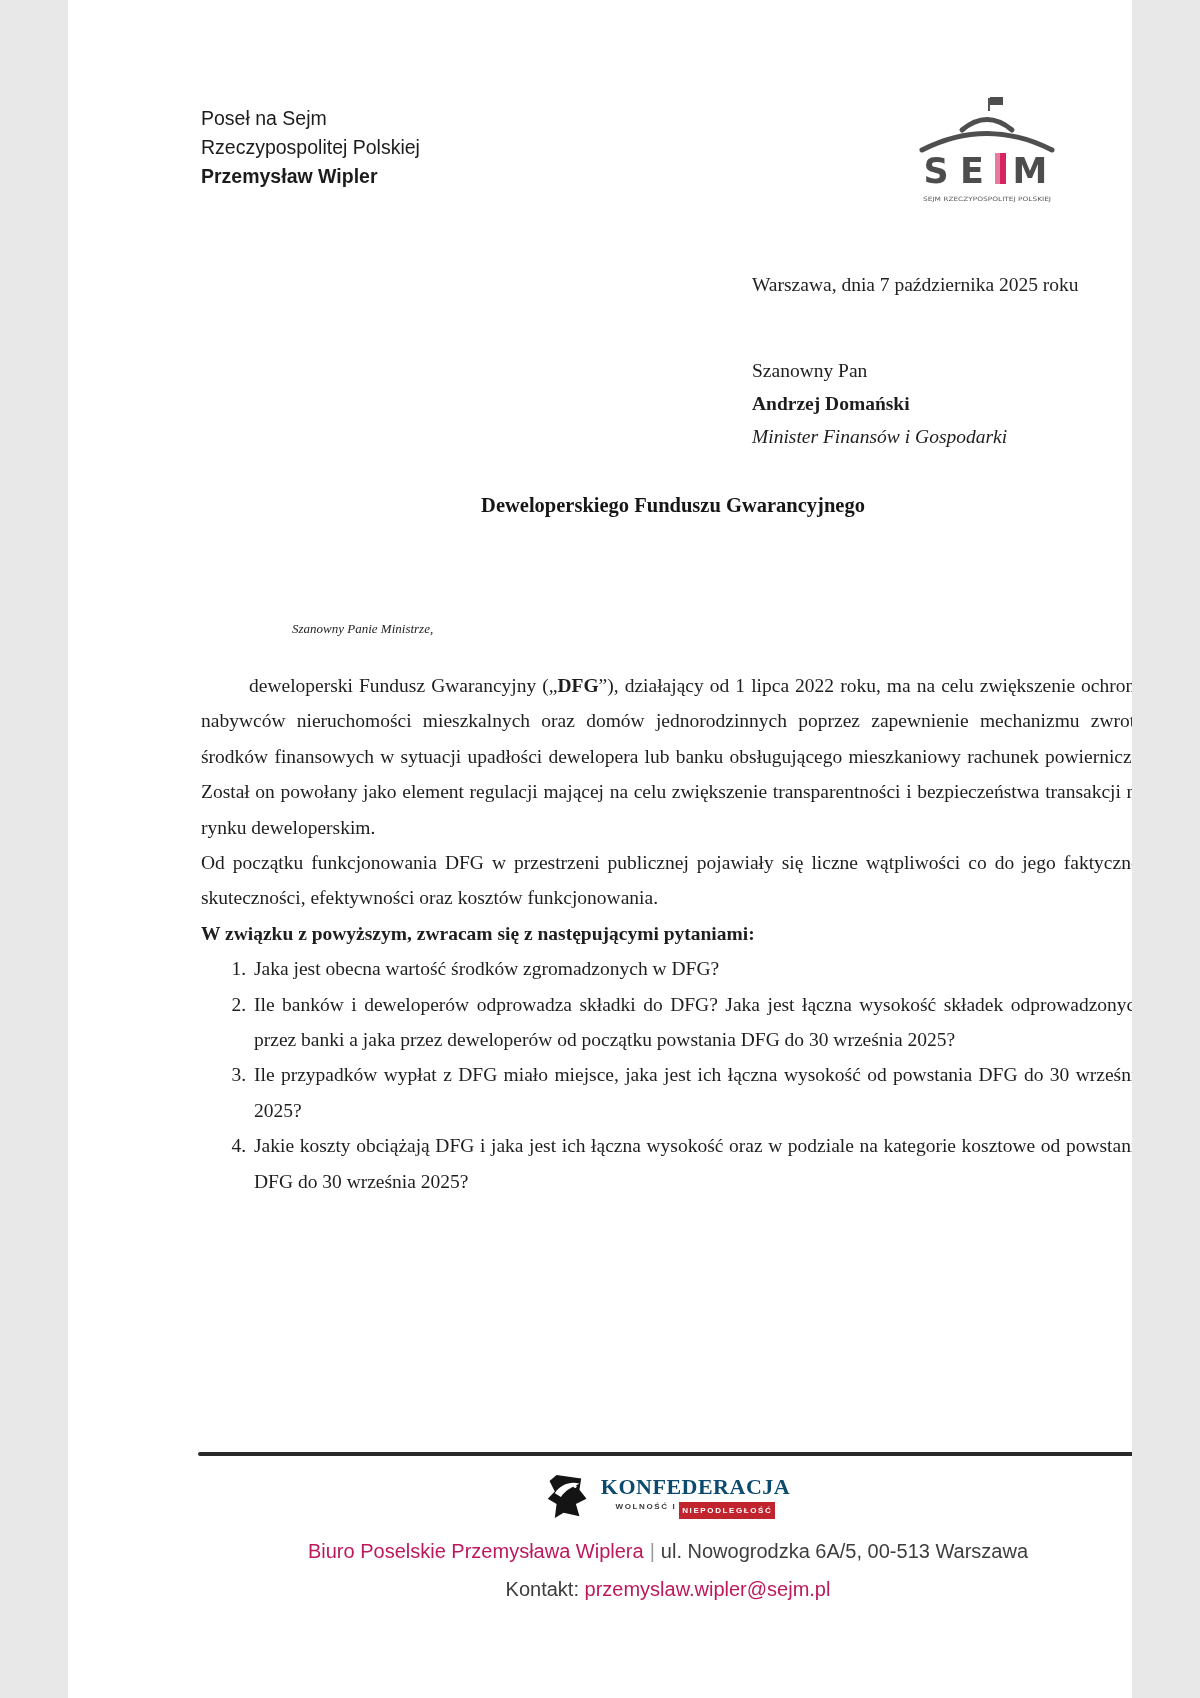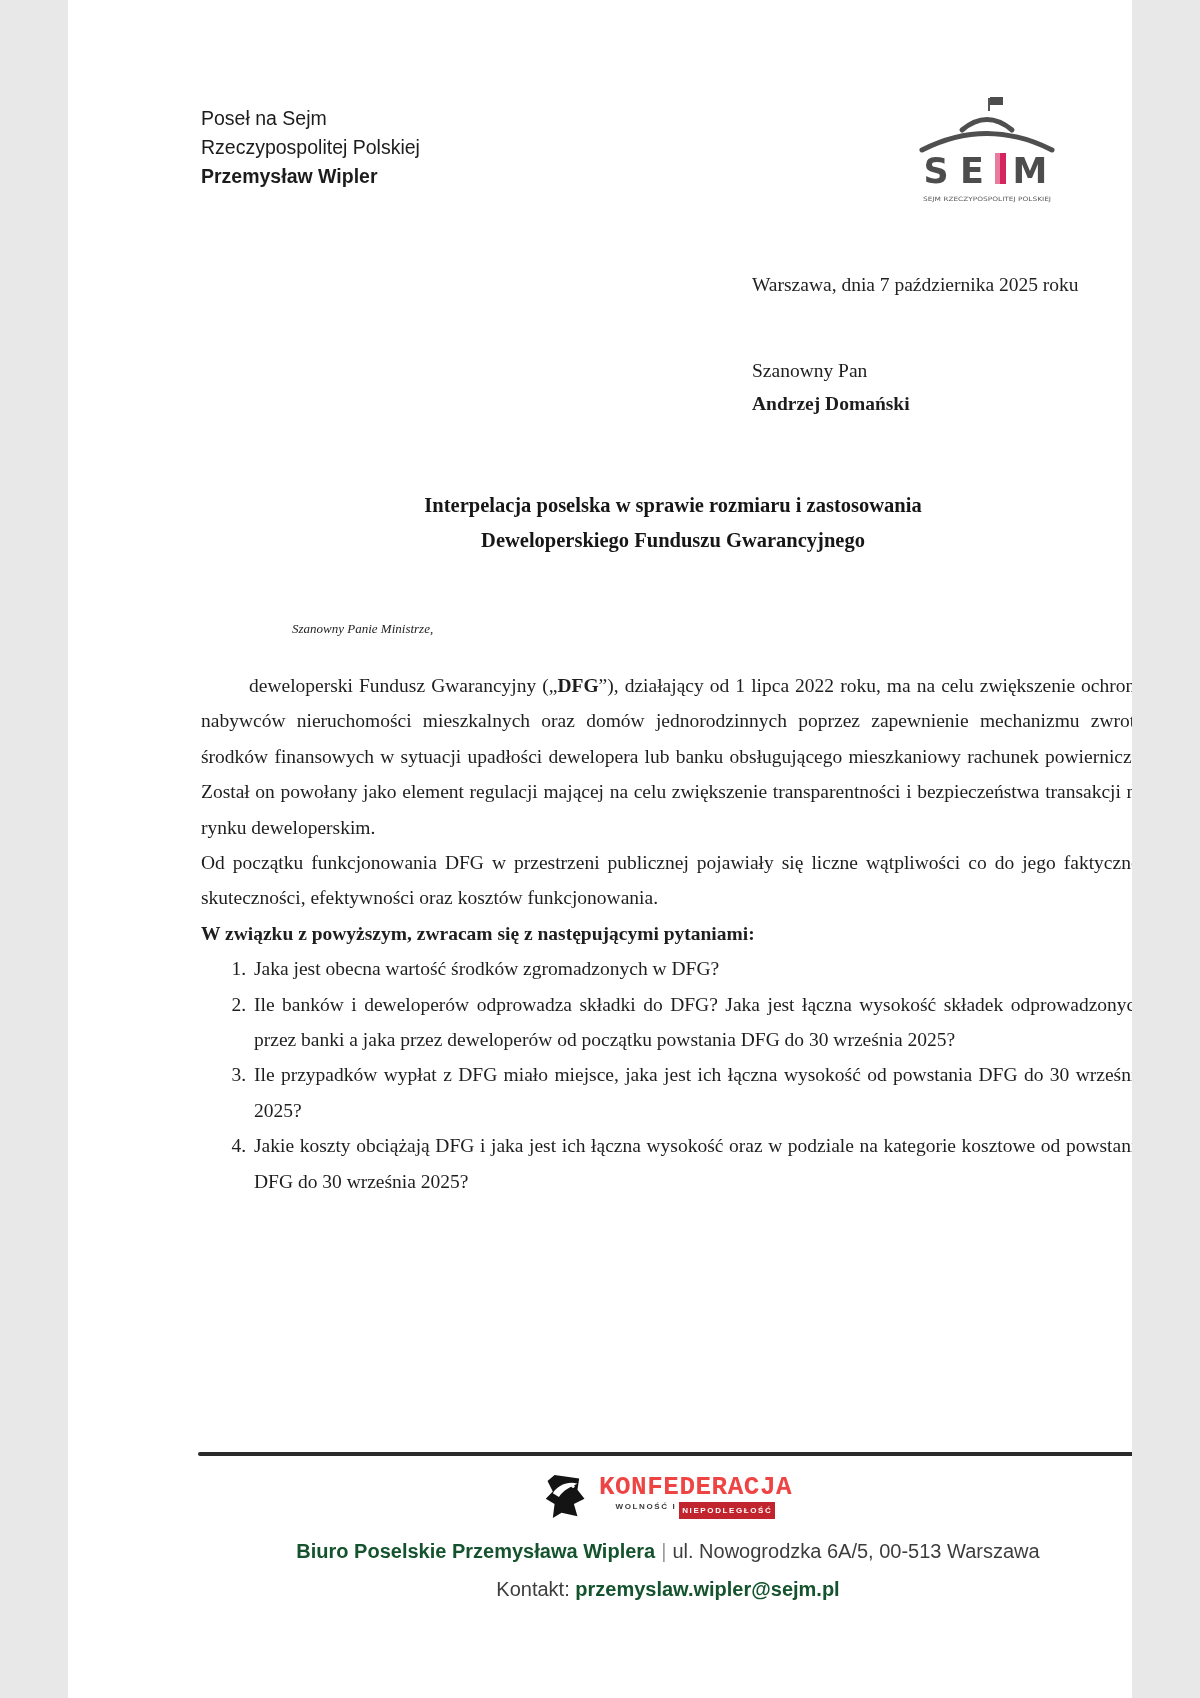--- a/index.html
+++ b/index.html
@@ -58,36 +58,36 @@
   .footer-rule{
     position:absolute;left:130px;top:1452px;width:947px;height:4px;
     background:#2a2a2a;border-radius:2px;
   }
   .footer-logo{
     position:absolute;left:0;top:1472px;width:1200px;
     display:flex;align-items:center;justify-content:center;gap:11px;
   }
   .konf-text{display:flex;flex-direction:column;align-items:center;}
   .konf-name{
-    font-family:Liberation Mono, monospace;font-weight:700;
-    font-size:26px;letter-spacing:.5px;color:#ef4444;line-height:26px;
+    font-family:Liberation Serif, serif;font-weight:700;
+    font-size:22px;letter-spacing:.5px;color:#0c4a6e;line-height:26px;
   }
   .konf-sub{
     font-family:"Liberation Sans", sans-serif;font-size:8px;
     letter-spacing:1.6px;color:#3a3a3a;margin-top:2px;display:flex;gap:3px;
     font-weight:700;
   }
   .konf-sub .hl{background:#c2242e;color:#fff;padding:4px 3px;}
   .footer-office,.footer-contact{
     position:absolute;left:0;width:1200px;text-align:center;
     font-family:"Liberation Sans", sans-serif;font-size:20px;color:#3d3d3d;
   }
   .footer-office{top:1540px;}
   .footer-contact{top:1578px;}
-  .footer-office .bold,.footer-contact .bold{font-weight:700;color:#14532d;}
+  .footer-office .bold,.footer-contact .bold{font-weight:400;color:#be185d;}
   .footer-office .sep{color:#9a9a9a;padding:0 6px;}
 </style>
 </head>
 <body>
 
 <div class="page">
 
   <div class="sender">
     <div>Poseł na Sejm</div>
     <div>Rzeczypospolitej Polskiej</div>
@@ -113,24 +113,24 @@
 
       <text x="69" y="107" text-anchor="middle" font-family="DejaVu Sans, sans-serif" font-size="6" fill="#5a5a5a" textLength="128" lengthAdjust="spacingAndGlyphs">SEJM RZECZYPOSPOLITEJ POLSKIEJ</text>
     </svg>
   </div>
 
   <div class="date-line">Warszawa, dnia 7 października 2025 roku</div>
 
   <div class="recipient">
     <div>Szanowny Pan</div>
     <div class="name">Andrzej Domański</div>
+    <div class="role">Minister Finansów i Gospodarki</div>
   </div>
 
   <div class="doc-title">
-    <div>Interpelacja poselska w sprawie rozmiaru i zastosowania</div>
     <div>Deweloperskiego Funduszu Gwarancyjnego</div>
   </div>
 
   <div class="greeting">Szanowny Panie Ministrze,</div>
 
   <div class="body-text">
     <p class="p-indent"><span>deweloperski Fundusz Gwarancyjny („</span><b>DFG</b><span>”), działający od 1 lipca 2022 roku, ma na celu zwiększenie ochrony nabywców nieruchomości mieszkalnych oraz domów jednorodzinnych poprzez zapewnienie mechanizmu zwrotu środków finansowych w sytuacji upadłości dewelopera lub banku obsługującego mieszkaniowy rachunek powierniczy. Został on powołany jako element regulacji mającej na celu zwiększenie transparentności i bezpieczeństwa transakcji na rynku deweloperskim.</span></p>
     <p>Od początku funkcjonowania DFG w przestrzeni publicznej pojawiały się liczne wątpliwości co do jego faktycznej skuteczności, efektywności oraz kosztów funkcjonowania.</p>
     <p class="q-intro">W związku z powyższym, zwracam się z następującymi pytaniami:</p>
     <ol class="questions">

